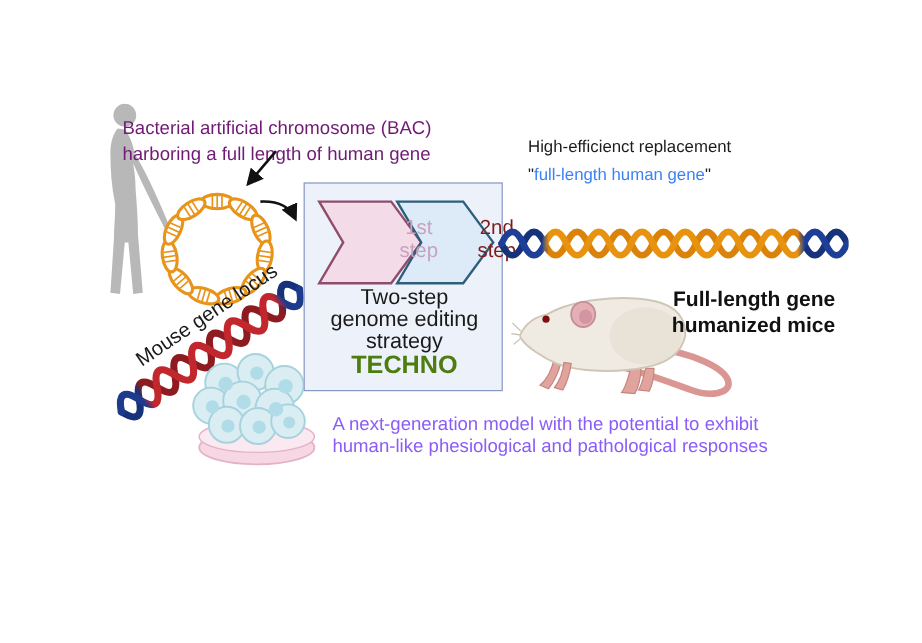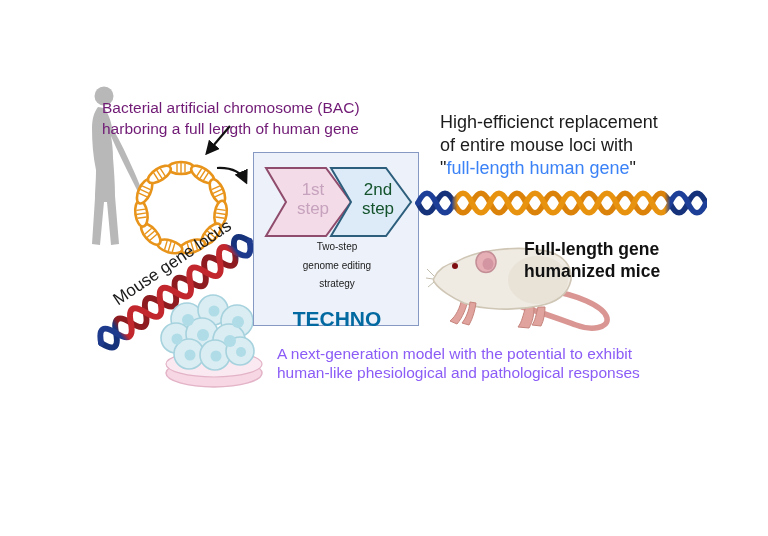--- a/index.html
+++ b/index.html
@@ -4,34 +4,34 @@
 <style>
   html,body{margin:0;padding:0;background:#fff;}
   .stage{
     position:relative;width:768px;height:536px;background:#ffffff;
     font-family:"Liberation Sans",sans-serif;color:#1a1a1a;overflow:hidden;
   }
   .abs{position:absolute;}
   .pre{white-space:pre-line;}
   .caption{font-size:15.5px;line-height:21px;color:#701a75;}
   .note{font-size:15.5px;line-height:19px;color:#8b5cf6;}
-  .headline{font-size:18px;line-height:23px;color:#1c1c1c;}
+  .headline{font-size:14px;line-height:23px;color:#1c1c1c;}
   .headline .hl{color:#3b82f6;}
-  .mice-label{font-size:17.5px;line-height:22px;font-weight:bold;text-align:left;color:#111;}
+  .mice-label{font-size:17.5px;line-height:22px;font-weight:bold;text-align:right;color:#111;}
   .es-label{font-size:15.5px;line-height:19px;text-align:center;}
   .locus-label{font-size:17px;text-align:center;transform:rotate(-34deg);color:#1a1a1a;}
   .center-box{
     left:253px;top:152px;width:166px;height:174px;
     background:#EDF1F9;border:1.5px solid #8699C2;box-sizing:border-box;
   }
-  .step-label{font-size:17px;line-height:19px;text-align:center;font-weight:500;}
+  .step-label{font-size:17px;line-height:19px;text-align:center;font-weight:500;padding-left:36px;}
   .step1-label{color:#C7A2BE;}
-  .step2-label{color:#14532d;}
-  .box-caption{left:0;top:85px;width:166px;text-align:center;font-size:10px;line-height:18.5px;color:#1a1a1a;}
-  .box-name{left:0;top:154px;width:166px;text-align:center;font-size:21px;font-weight:bold;color:#0369a1;}
+  .step2-label{color:#7f1d1d;}
+  .box-caption{left:0;top:85px;width:166px;text-align:center;font-size:18px;line-height:18.5px;color:#1a1a1a;}
+  .box-name{left:0;top:140px;width:166px;text-align:center;font-size:21px;font-weight:bold;color:#4d7c0f;}
 </style>
 </head>
 <body>
 
 <div class="stage">
 
   <svg class="abs" style="left:84px;top:86px;" width="60" height="162" viewBox="0 0 60 162">
     <circle cx="20" cy="10" r="9.5" fill="#B8B8B8"></circle>
     <path fill="#B8B8B8" d="M14,21 C10,26 8,33 8,42 C8,56 9,70 12,84 C12,96 11,104 11,112
       L8,158 L16,159 L20,116 L23,116 L27,159 L35,158 L31,110 C31,98 30,84 29,72
@@ -139,21 +139,20 @@
     <div class="abs step-label step2-label pre" style="left:95px;top:27px;width:58px;">2nd
 step</div>
     <div class="abs box-caption pre">Two-step
 genome editing
 strategy</div>
     <div class="abs box-name">TECHNO</div>
   </div>
 
   <div class="abs headline" style="left:440px;top:111px;width:280px;">
     <div>High-efficienct replacement</div>
-    <div>of entire mouse loci with</div>
     <div><span>"</span><span class="hl">full-length human gene</span><span>"</span></div>
   </div>
 
   <svg class="abs" style="left:415px;top:189px;" width="292" height="28" viewBox="0 0 292 28">
     <defs>
       <linearGradient id="gh" gradientUnits="userSpaceOnUse" x1="0" y1="0" x2="292" y2="0">
         <stop offset="0" stop-color="#1E3F97"></stop>
           <stop offset="0.125" stop-color="#1E3F97"></stop>
         <stop offset="0.145" stop-color="#E8930F"></stop>
           <stop offset="0.855" stop-color="#E8930F"></stop>

